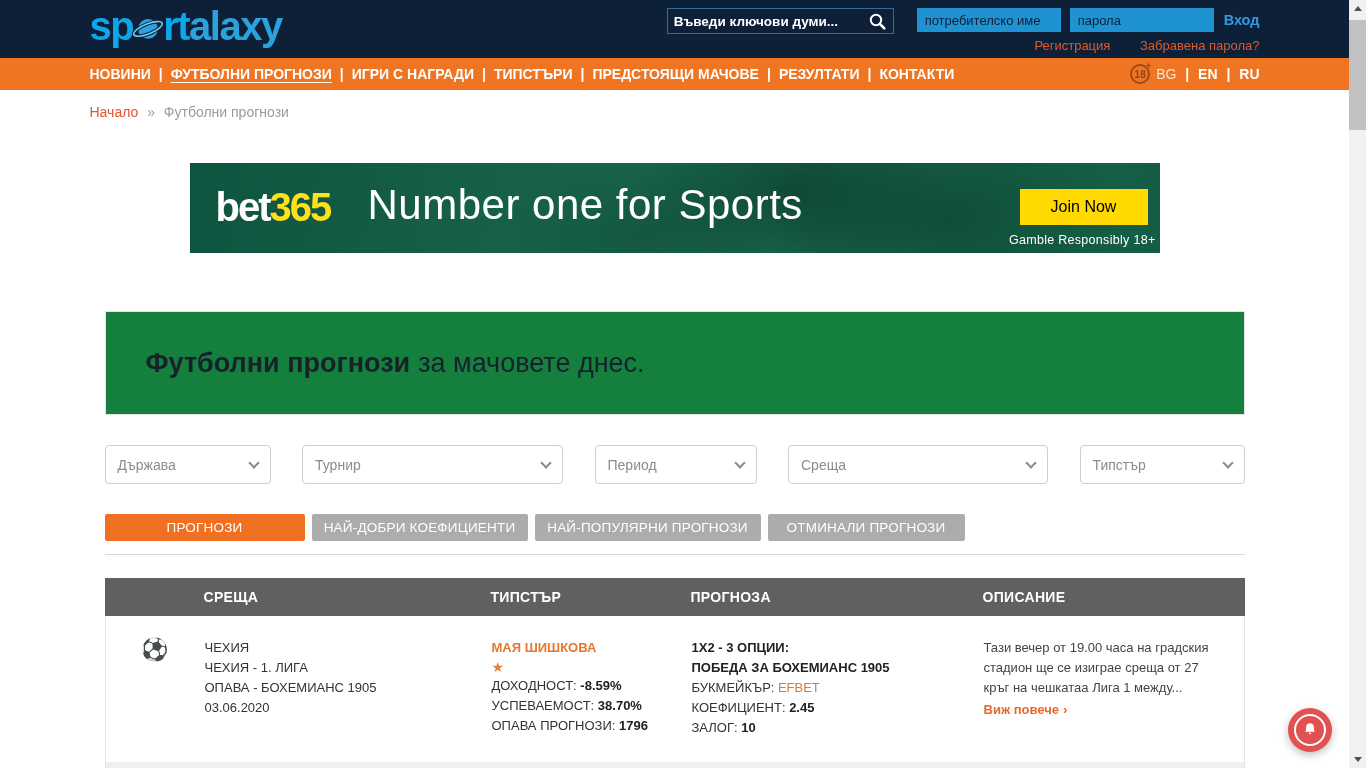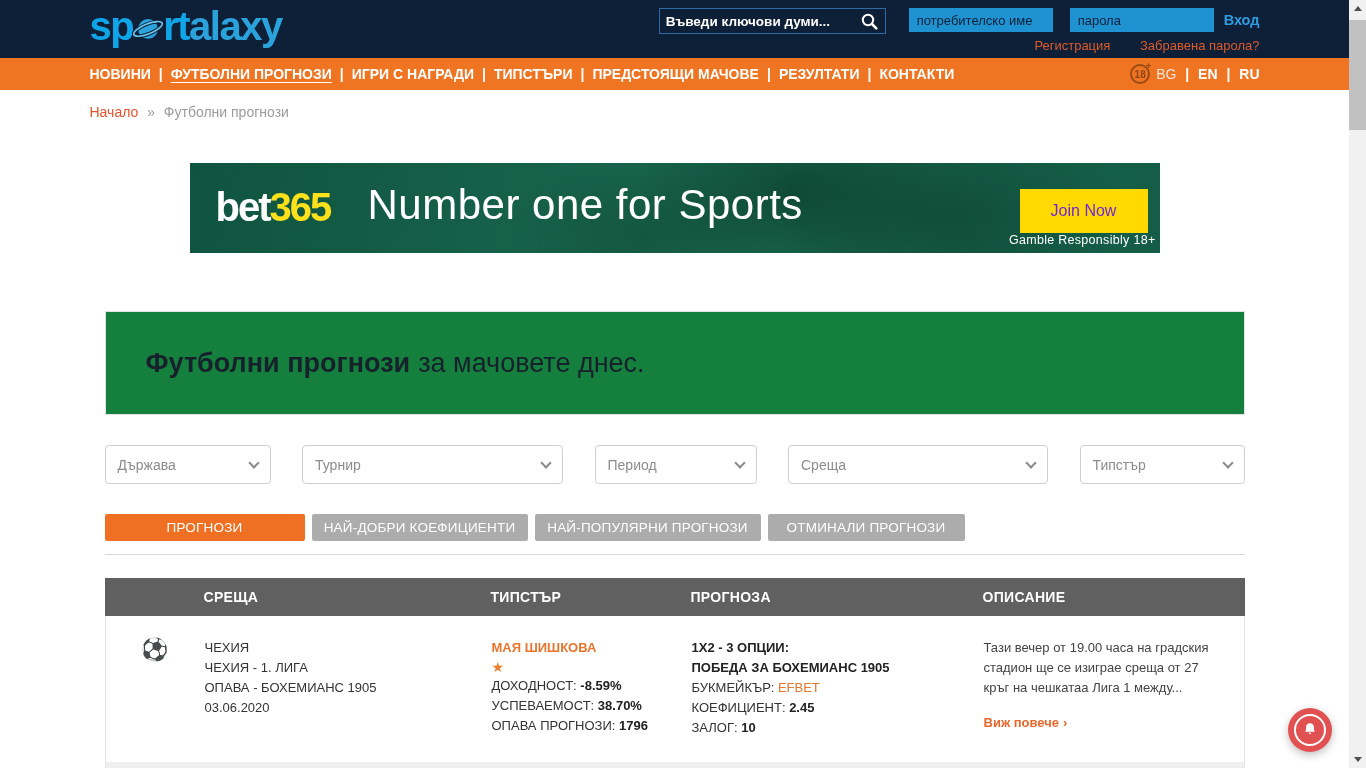--- a/index.html
+++ b/index.html
@@ -22,21 +22,21 @@
   .search-box input { flex:1; background:transparent; border:none; outline:none;
     color:#fff; font-size:13.5px; font-weight:bold; font-family:inherit; }
   .search-box input::placeholder { color:#fff; opacity:1; }
   .search-btn { background:none; border:none; cursor:pointer; display:flex; padding:0; }
 
   .login-field { margin-top:8px; width:144px; height:24px; background:#1f93d1;
     border:none; outline:none; color:#0e2038; font-size:13px; padding:0 8px;
     font-family:inherit; }
   .login-field::placeholder { color:#0e2038; opacity:1; }
   .f-user { margin-left:23px; }
-  .f-pass { margin-left:17px; }
+  .f-pass { margin-left:9px; }
   .login-link { margin:12px 0 0 10px; color:#2f9ce2; font-size:14.5px;
     text-decoration:none; font-weight:bold; }
   .account-links { position:absolute; right:0; top:38px; font-size:13px; }
   .account-links a { color:#dd5a2b; text-decoration:none; margin-left:26px; }
 
   
   .mainnav { height:32px; background:#ef7522; }
   .mainnav-inner { width:1170px; margin:0 auto; height:100%; display:flex;
     align-items:center; color:#fff; font-weight:bold; font-size:14px; }
   .mainnav a { color:#fff; text-decoration:none; white-space:nowrap; }
@@ -64,22 +64,22 @@
       radial-gradient(ellipse 260px 160px at 78% 60%, rgba(8,54,38,.5), rgba(8,54,38,0) 70%),
       radial-gradient(ellipse 200px 120px at 47% 80%, rgba(10,58,40,.35), rgba(10,58,40,0) 70%),
       linear-gradient(100deg, #0f5440 0%, #176149 35%, #1b6b51 60%, #145c45 100%);
     cursor:pointer; }
   .banner-left { position:absolute; left:26px; top:22px; display:flex;
     align-items:baseline; }
   .bet365-bet { color:#fff; font-size:40px; font-weight:bold; letter-spacing:-2px; }
   .bet365-365 { color:#ffe11b; font-size:40px; font-weight:bold; letter-spacing:-2px; }
   .banner-headline { position:absolute; left:178px; top:18px; color:#fff;
     font-size:42px; font-weight:normal; letter-spacing:0.5px; white-space:nowrap; }
-  .join-btn { position:absolute; right:12px; top:26px; width:128px; height:44px;
-    background:#ffd900; color:#6d28d9; border:none; font-size:16px; cursor:pointer;
+  .join-btn { position:absolute; right:12px; top:26px; width:128px; height:36px;
+    background:#ffd900; color:#000000; border:none; font-size:16px; cursor:pointer;
     font-family:inherit; }
   .banner-disclaimer { position:absolute; right:4px; top:70px; color:#fff;
     font-size:12.5px; letter-spacing:0.3px; }
 
   
   .title-box { width:1140px; margin:58px auto 0; height:104px; border:1px solid #e3e3e3;
     display:flex; align-items:center; padding-left:40px; background:#15803d; }
   .title-box h1 { font-size:27px; font-weight:normal; color:#17212b; }
   .title-box h1 b { font-weight:bold; margin-right:8px; }
 
@@ -114,21 +114,21 @@
     padding:22px 0 24px 0; background:#fff; }
   .cell { font-size:13px; color:#333; line-height:20px; }
   .cell-icon { text-align:center; font-size:22px; line-height:24px; color:#111; }
   .tip-name { color:#e8762d; font-weight:bold; text-decoration:none; display:inline-block; }
   .tip-star { color:#ed7d31; font-size:14px; line-height:18px; }
   .stat-val { font-weight:bold; color:#222; }
   .pred-line1, .pred-line2 { font-weight:bold; color:#222; }
   .bookmaker { color:#e8762d; text-decoration:none; }
   .desc { color:#444; padding-right:28px; }
   .more-link { color:#e8672c; text-decoration:none; font-weight:bold; display:inline-block;
-    margin-top:15px; }
+    margin-top:2px; }
   .more-arrow { font-weight:bold; margin-left:4px; }
   .row-next { width:1140px; margin:0 auto; height:14px; background:#efefef;
     border-left:1px solid #e4e4e4; border-right:1px solid #e4e4e4; }
 
   
   .bell-fab { position:absolute; left:1288px; top:708px; width:44px; height:44px;
     border-radius:50%; background:#e25151; border:none; cursor:pointer;
     box-shadow:0 3px 8px rgba(0,0,0,0.25); display:flex; align-items:center;
     justify-content:center; }
   .bell-ring { width:32px; height:32px; border:2px solid #fff; border-radius:50%;

